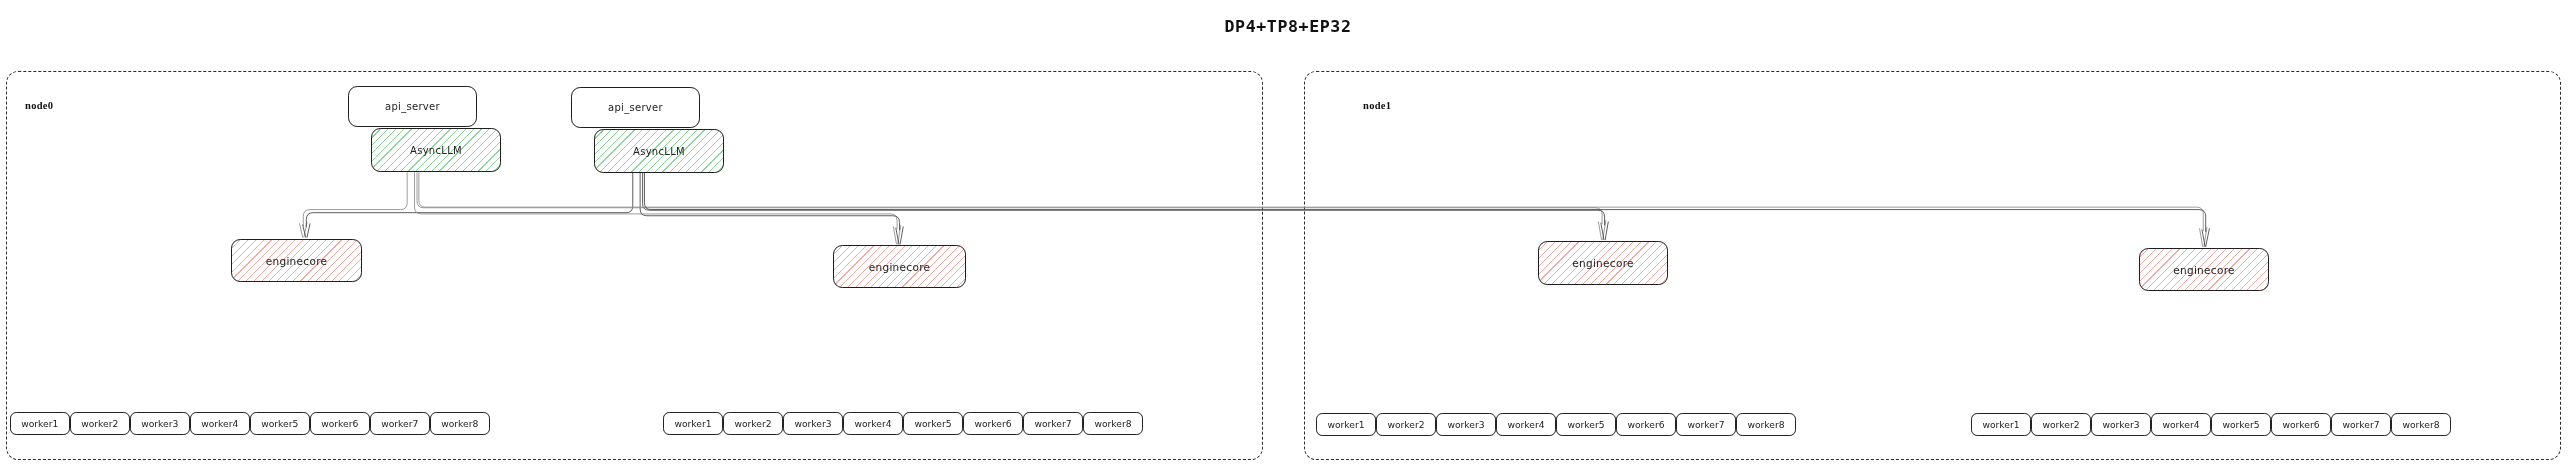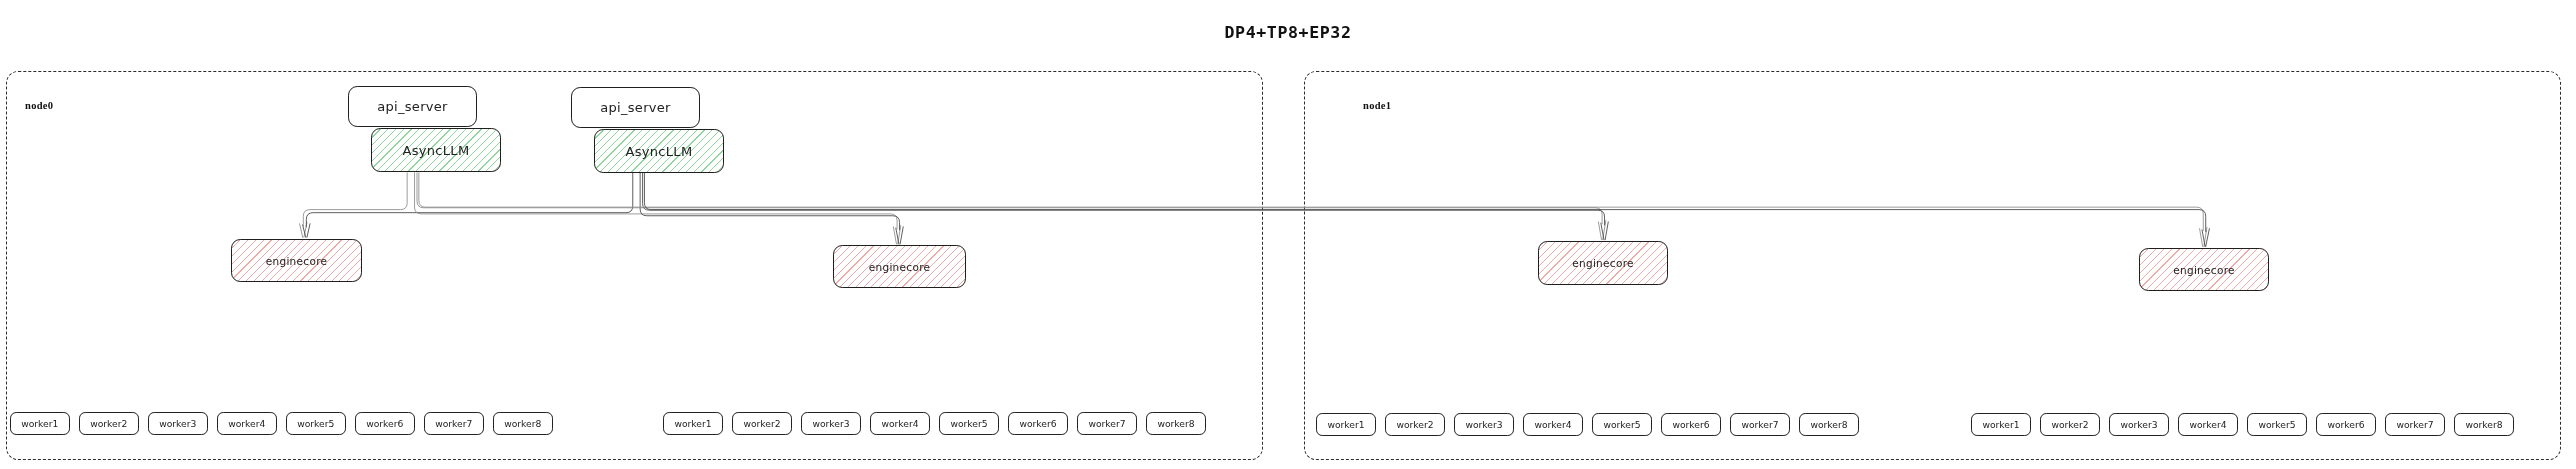--- a/index.html
+++ b/index.html
@@ -5,21 +5,21 @@
   html,body{margin:0;padding:0;background:#ffffff;}
   #canvas{
     position:relative;
     width:2576px;height:469px;
     background:#ffffff;
     font-family:"DejaVu Sans", sans-serif;
     color:#1c1c1c;
     overflow:hidden;
   }
   .title{
-    position:absolute;top:23px;left:0;width:100%;
+    position:absolute;top:17px;left:0;width:100%;
     text-align:center;
     font-family:"DejaVu Sans Mono", monospace;
     font-weight:bold;font-size:16.6px;letter-spacing:0.6px;color:#111;
   }
   .node{
     position:absolute;
     border:1.2px dashed #2b2b2b;
     border-radius:12.3px;
     background:transparent;
     box-sizing:border-box;
@@ -30,35 +30,35 @@
     font-size:10.5px;font-weight:bold;color:#111;
     letter-spacing:0.3px;
   }
   .box{
     position:absolute;
     box-sizing:border-box;
     border:1.5px solid #1f1f1f;
     border-radius:9.2px;
     background:#ffffff;
     display:flex;align-items:center;justify-content:center;
-    font-size:13px;letter-spacing:0.3px;color:#222;
+    font-size:10px;letter-spacing:0.3px;color:#222;
   }
   .hatch-green{
     background-color:#ffffff;
     background-image:repeating-linear-gradient(135deg,#8ed69b 0,#8ed69b 0.9px,transparent 0.9px,transparent 5.5px);
     margin-left:22px;
   }
   .hatch-red{
     background-color:#ffffff;
     background-image:repeating-linear-gradient(135deg,#f0aba6 0,#f0aba6 0.8px,transparent 0.8px,transparent 5.5px);
     font-size:10.5px;
   }
   .worker-row{
     position:absolute;
-    display:flex;gap:9px;
+    display:flex;gap:0;
   }
   .worker{
     box-sizing:border-box;
     width:60px;height:23px;
     border:1.2px solid #222;border-radius:6.2px;
     background:#fff;
     display:flex;align-items:center;justify-content:center;
     font-size:9.2px;color:#1c1c1c;
     flex:0 0 auto;
   }

